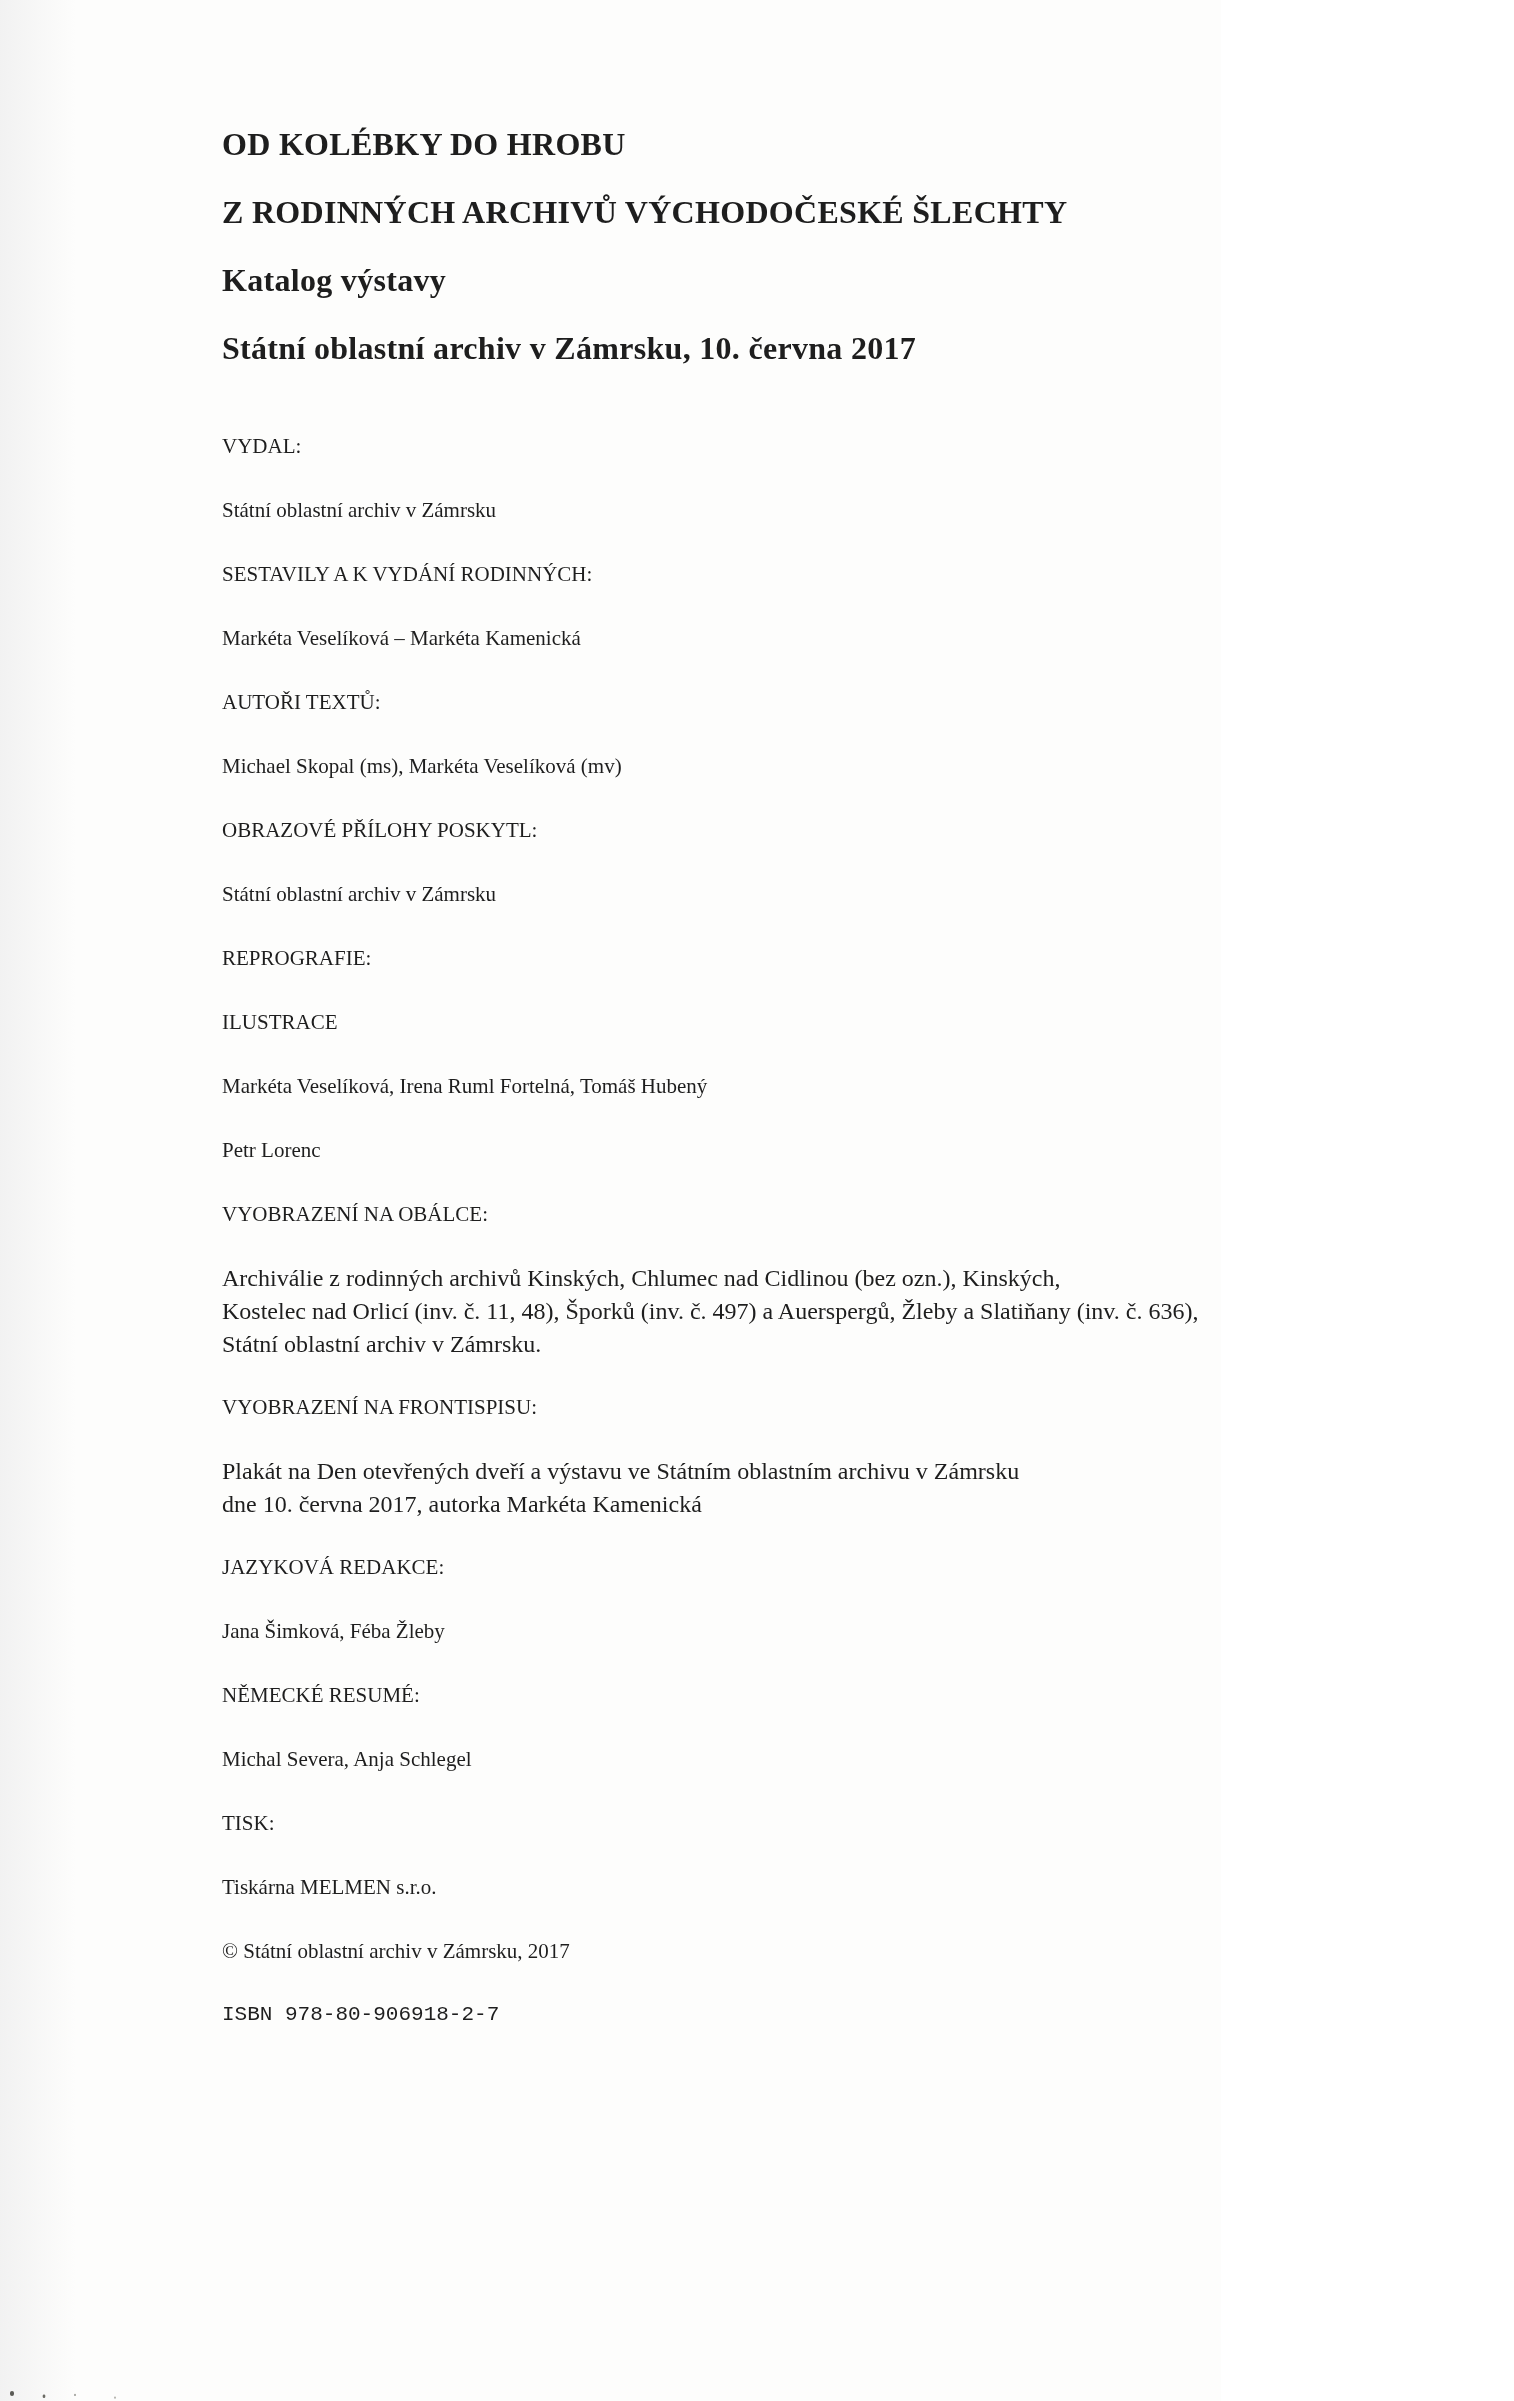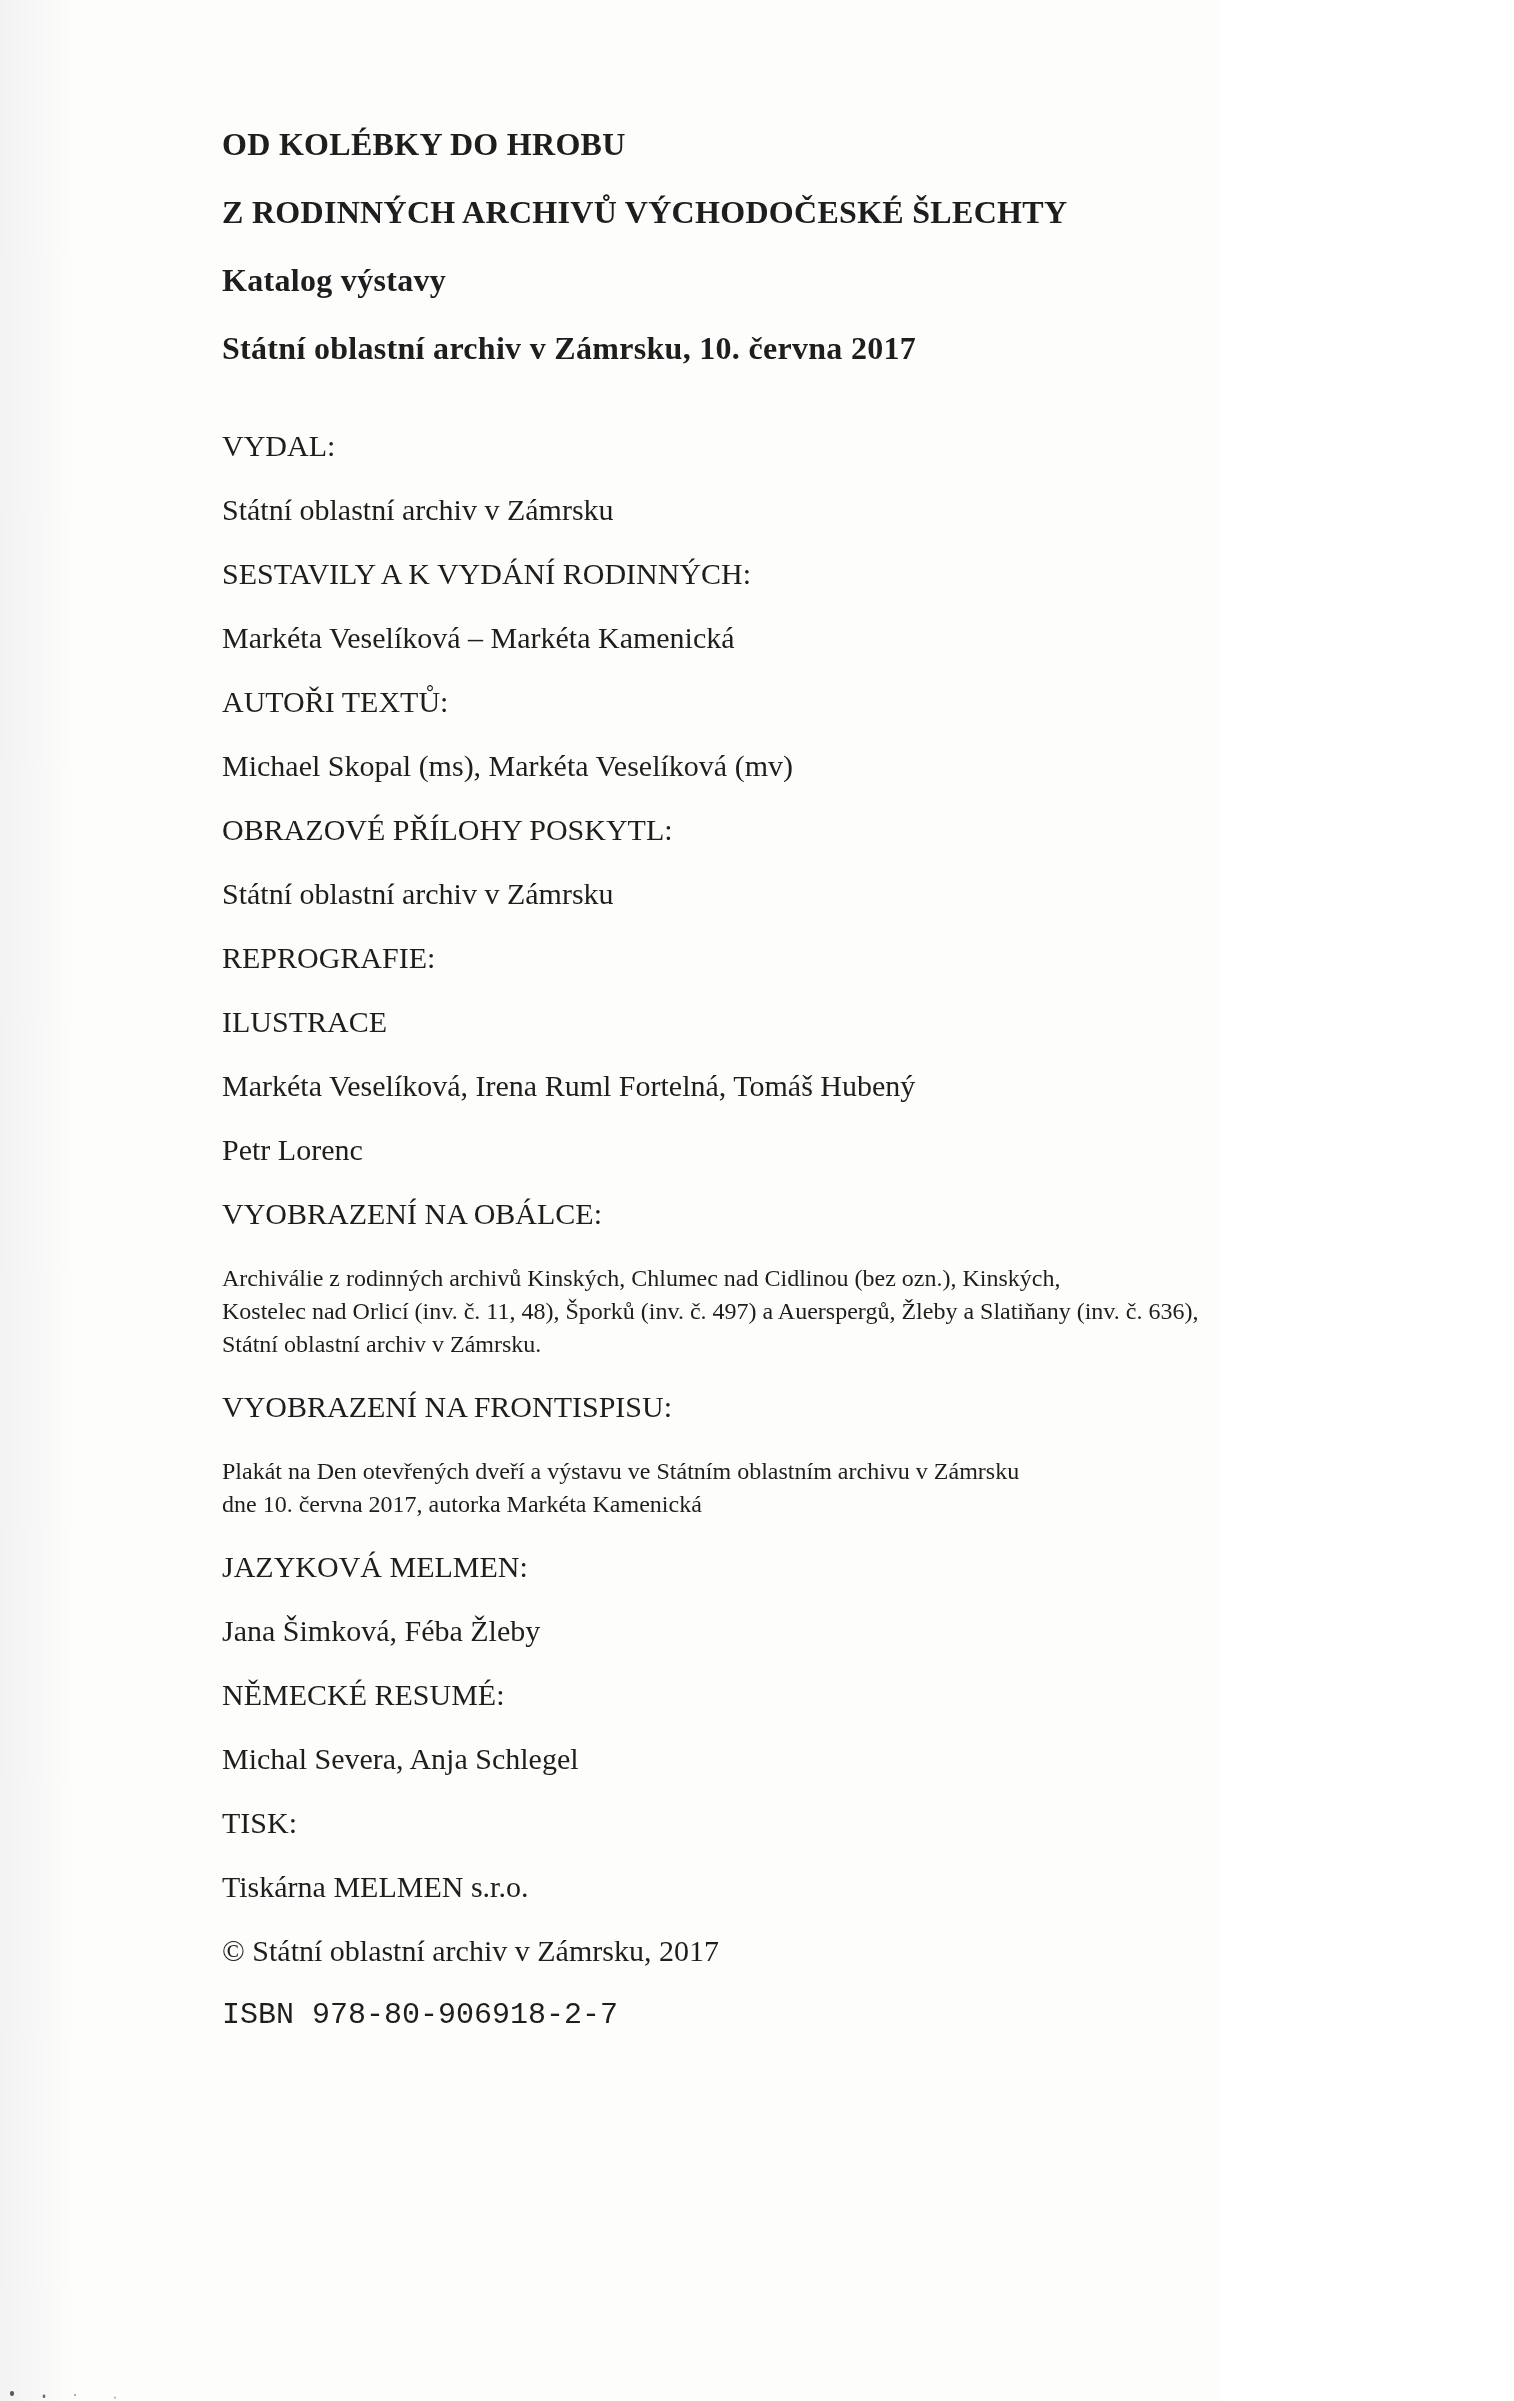--- a/index.html
+++ b/index.html
@@ -46,21 +46,21 @@
     font-size: 32px;
     line-height: 32px;
     margin-bottom: 36px;
     letter-spacing: 0.3px;
     white-space: nowrap;
   }
   .title-block {
     margin-bottom: 66px;
   }
   .row {
-    font-size: 30px;
+    font-size: 21px;
     line-height: 32px;
     margin-bottom: 32px;
     white-space: nowrap;
   }
   .para {
     margin-bottom: 30px;
     width: 1144px;
   }
   .para-line {
     font-size: 24px;
@@ -110,21 +110,21 @@
       <div class="para-line">Kostelec nad Orlicí (inv. č. 11, 48), Šporků (inv. č. 497) a Auerspergů, Žleby a Slatiňany (inv. č. 636),</div>
       <div class="para-line">Státní oblastní archiv v Zámrsku.</div>
     </div>
 
     <div class="row">VYOBRAZENÍ NA FRONTISPISU:</div>
     <div class="para">
       <div class="para-line">Plakát na Den otevřených dveří a výstavu ve Státním oblastním archivu v Zámrsku</div>
       <div class="para-line">dne 10. června 2017, autorka Markéta Kamenická</div>
     </div>
 
-    <div class="row">JAZYKOVÁ MELMEN:</div>
+    <div class="row">JAZYKOVÁ REDAKCE:</div>
     <div class="row">Jana Šimková, Féba Žleby</div>
 
     <div class="row">NĚMECKÉ RESUMÉ:</div>
     <div class="row">Michal Severa, Anja Schlegel</div>
 
     <div class="row">TISK:</div>
     <div class="row">Tiskárna MELMEN s.r.o.</div>
 
     <div class="row copyright-row">© Státní oblastní archiv v Zámrsku, 2017</div>
 

